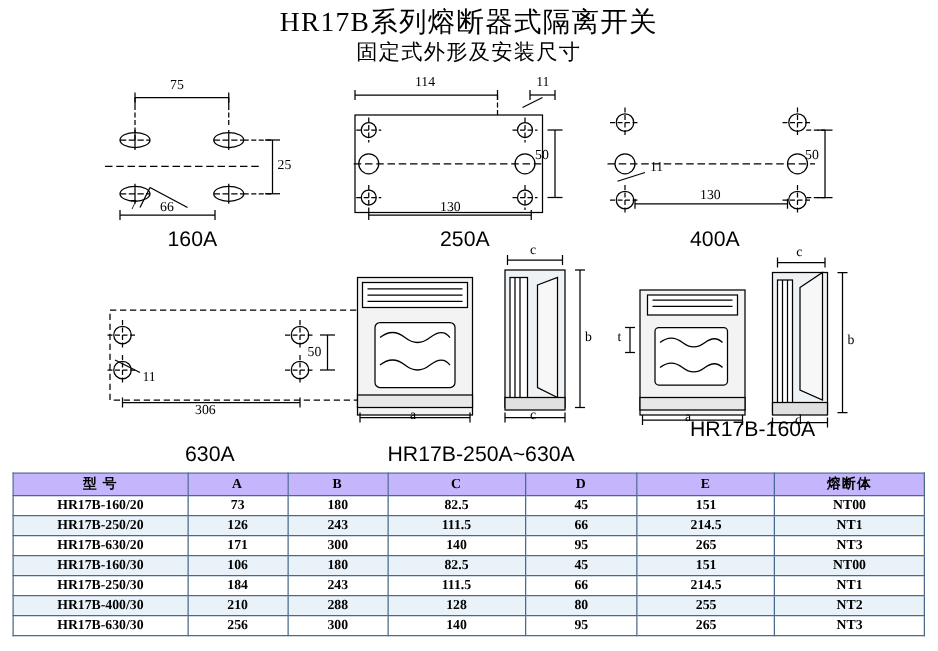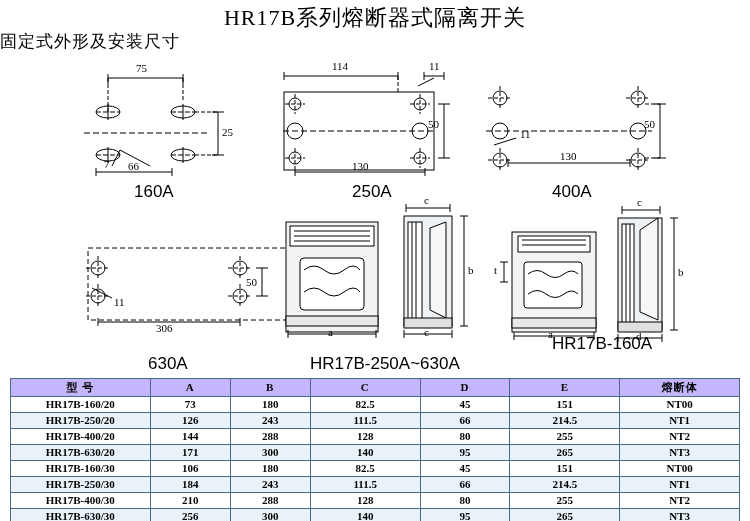--- a/index.html
+++ b/index.html
@@ -13,21 +13,21 @@
   }
   .title{
     text-align:center;
     font-family:"Liberation Serif", serif;
     font-size:22px;
     letter-spacing:1px;
     line-height:24px;
     padding-top:6px;
   }
   .title2{
-    text-align:left;
+    text-align:center;
     font-size:17px;
     letter-spacing:1px;
     line-height:24px;
   }
   .canvas{position:absolute;left:0;top:0;width:750px;height:521px;pointer-events:none;}
   .lbl{
     position:absolute;
     font-family:"Liberation Serif", serif;
     font-size:11px;
     color:#000;
@@ -333,29 +333,20 @@
     <tr>
       <td class="model">HR17B-250/20</td>
       <td>126</td>
       <td>243</td>
       <td>111.5</td>
       <td>66</td>
       <td>214.5</td>
       <td>NT1</td>
     </tr>
     <tr>
-      <td class="model">HR17B-400/20</td>
-      <td>144</td>
-      <td>288</td>
-      <td>128</td>
-      <td>80</td>
-      <td>255</td>
-      <td>NT2</td>
-    </tr>
-    <tr>
       <td class="model">HR17B-630/20</td>
       <td>171</td>
       <td>300</td>
       <td>140</td>
       <td>95</td>
       <td>265</td>
       <td>NT3</td>
     </tr>
     <tr>
       <td class="model">HR17B-160/30</td>

